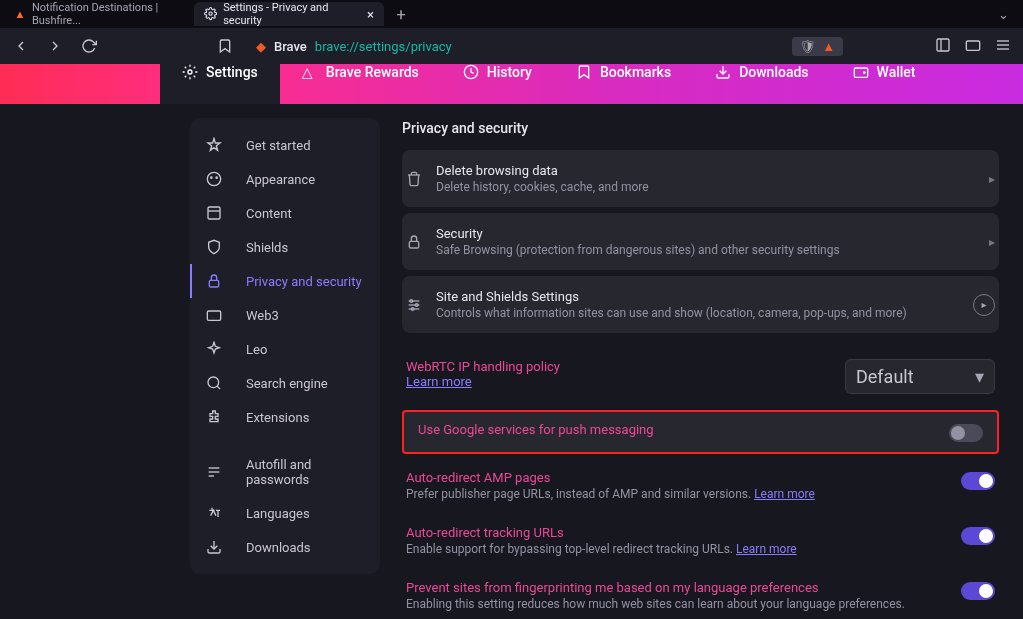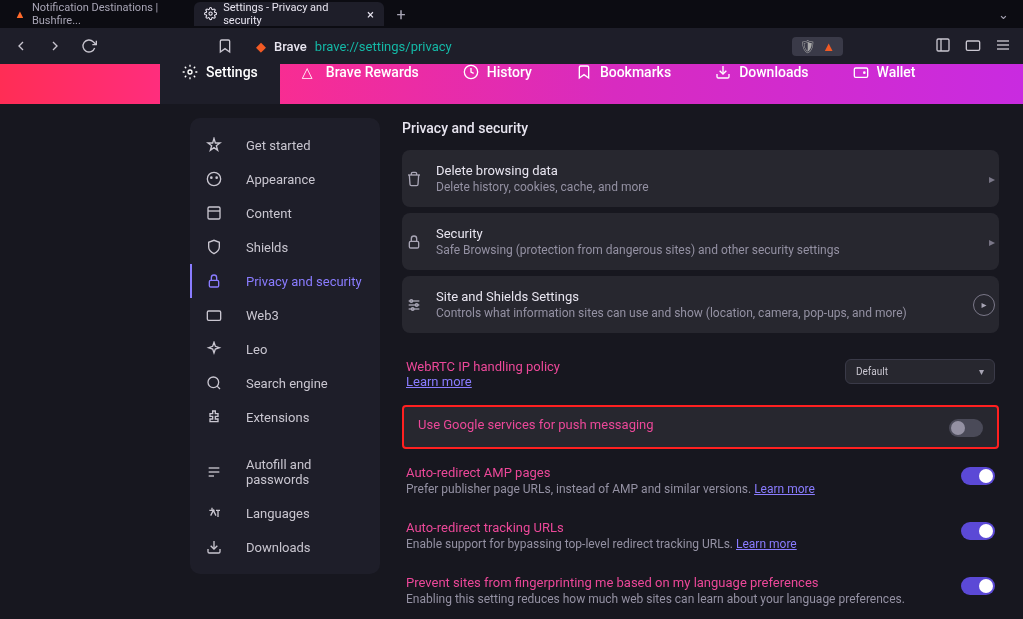--- a/index.html
+++ b/index.html
@@ -50,21 +50,21 @@
 .card .arrow { color:#7a7788; font-size:12px; }
 .card .ring { width:22px; height:22px; border:1.5px solid #7a7788; border-radius:50%; display:flex; align-items:center; justify-content:center; }
 .card .ring::after { content:"▸"; color:#a8a5b5; font-size:10px; }
 
 .row { padding:12px 4px; display:flex; align-items:flex-start; gap:14px; }
 .row-body { flex:1; }
 .row-title { color:#ec4899; font-size:13px; }
 .row-sub { color:#9491a3; font-size:12px; margin-top:2px; }
 .link { color:#8a7cff; text-decoration:underline; cursor:pointer; }
 
-.select { background:#27272f; border:1px solid #3a3a48; border-radius:6px; padding:6px 28px 6px 10px; color:#c9c6d0; font-size:10px; min-width:150px; position:relative; }
+.select { background:#27272f; border:1px solid #3a3a48; border-radius:6px; padding:6px 28px 6px 10px; color:#c9c6d0; font-size:18px; min-width:150px; position:relative; }
 .select::after { content:"▾"; position:absolute; right:10px; top:6px; color:#a8a5b5; }
 
 .toggle { width:34px; height:18px; background:#4a4a58; border-radius:10px; position:relative; cursor:pointer; flex-shrink:0; margin-top:2px; }
 .toggle::after { content:""; position:absolute; width:14px; height:14px; background:#fff; border-radius:50%; top:2px; left:2px; transition:.15s; }
 .toggle.on { background:#5b49d6; }
 .toggle.on::after { left:18px; background:#fff; }
 .toggle.off::after { background:#9491a3; }
 
 .hl { border:2px solid #ff2020; border-radius:4px; padding:10px 14px !important; margin:4px 0; background:#27272f; }
 

